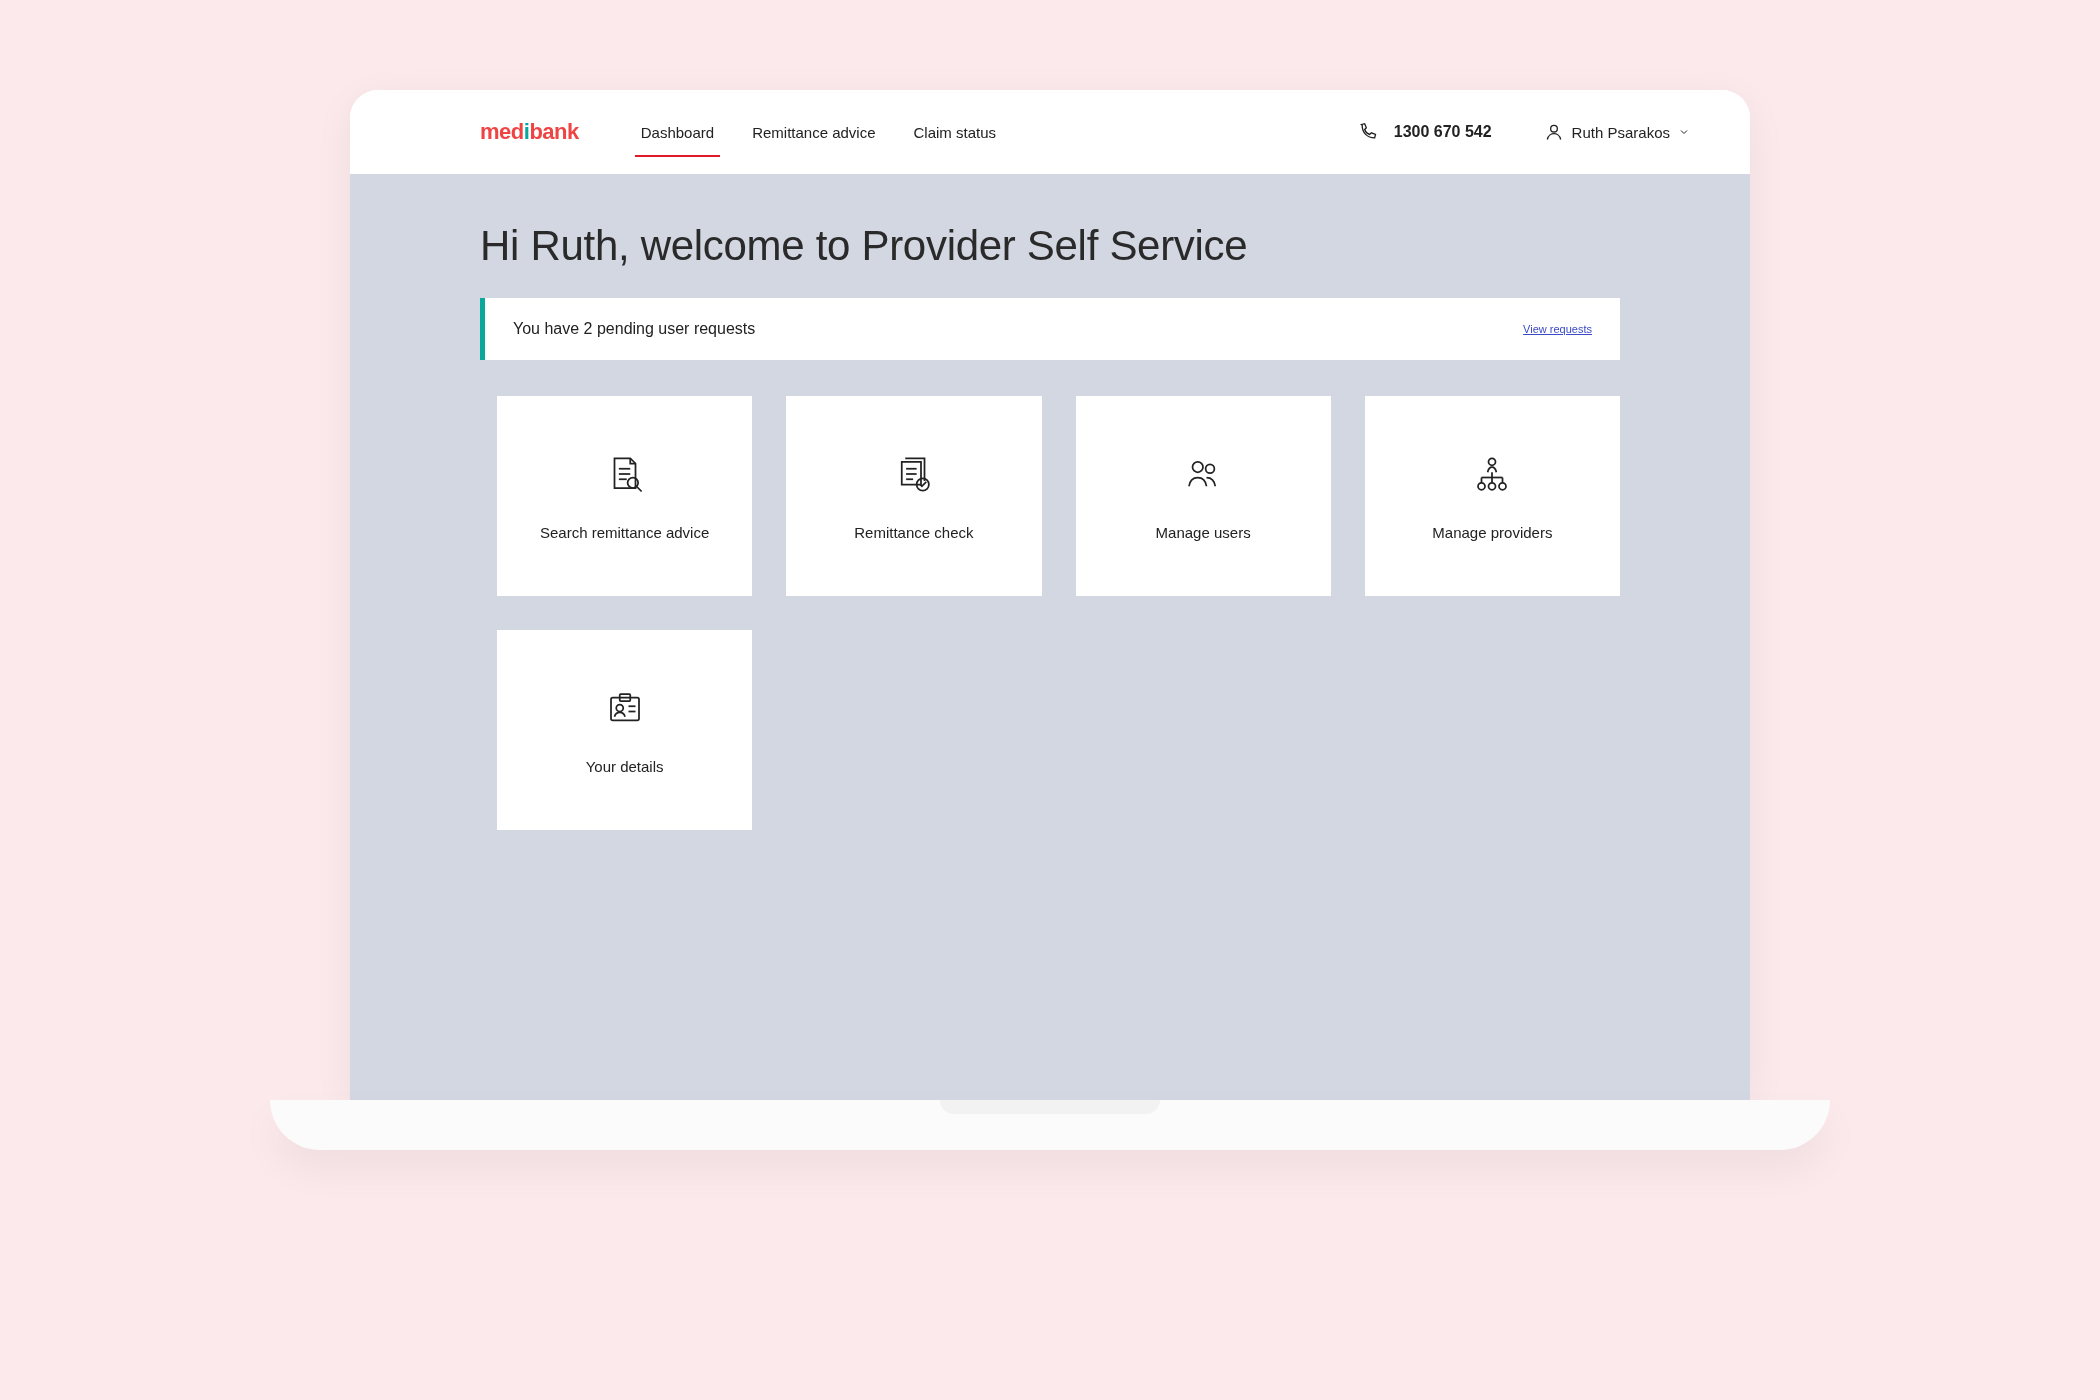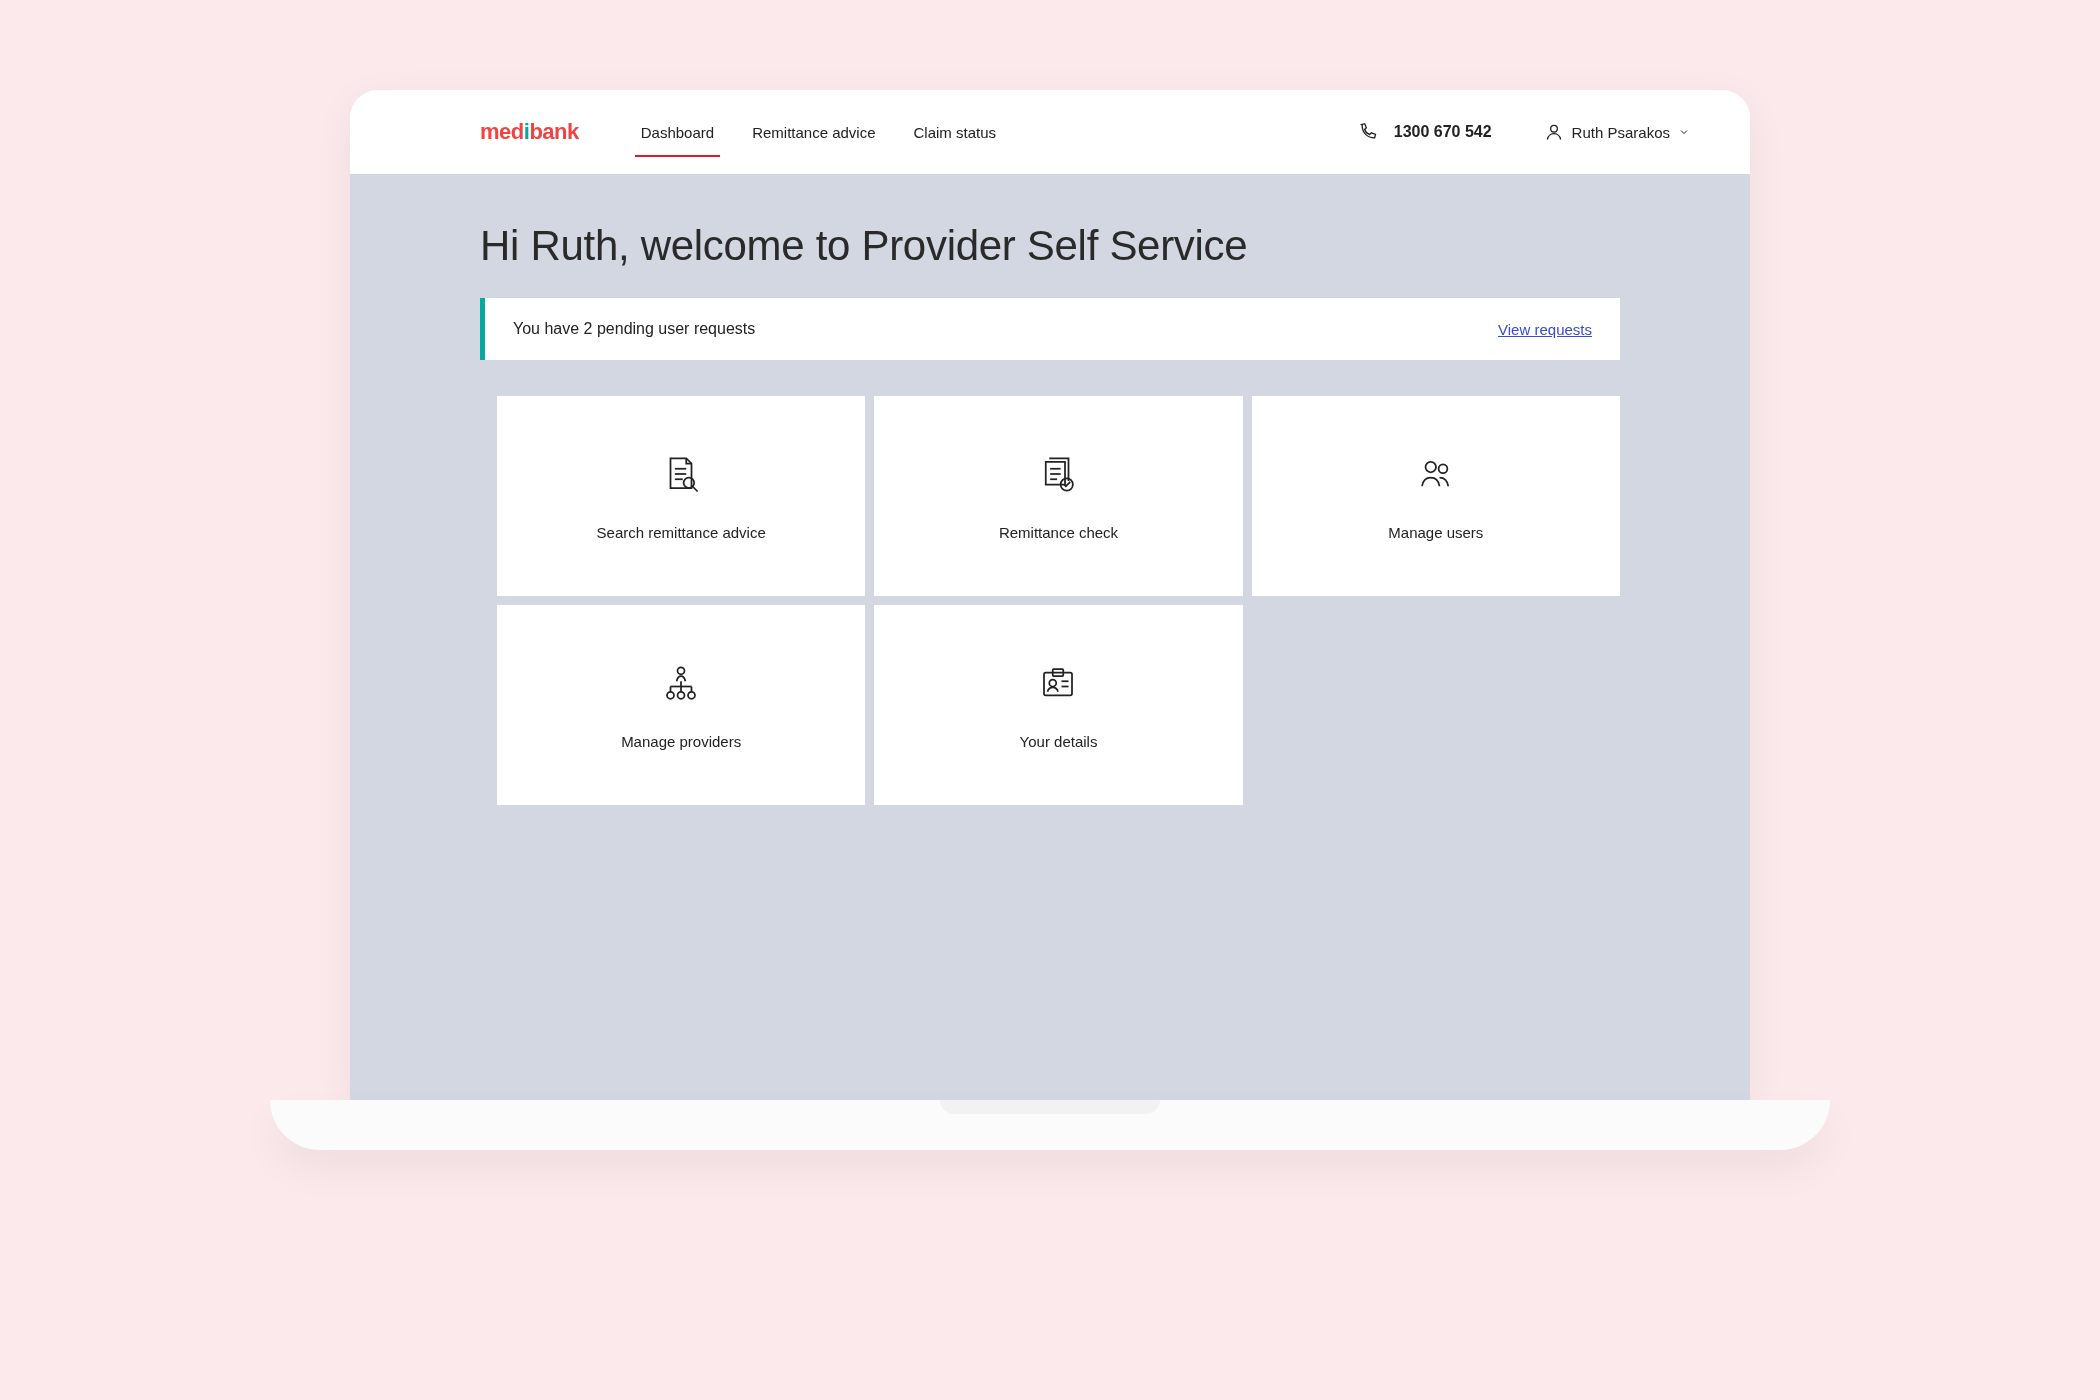--- a/index.html
+++ b/index.html
@@ -128,28 +128,28 @@
     padding: 22px 28px;
     display: flex;
     align-items: center;
     justify-content: space-between;
     font-size: 16px;
     margin-bottom: 36px;
   }
   .alert a {
     color: #3a4ac8;
     text-decoration: underline;
-    font-size: 15px;
+    font-size: 11px;
     cursor: pointer;
   }
 
   .grid {
     display: grid;
-    grid-template-columns: repeat(3, 1fr);
-    gap: 9px;
+    grid-template-columns: repeat(4, 1fr);
+    gap: 34px;
     padding-left: 17px;
   }
   .card {
     background: #fff;
     height: 200px;
     display: flex;
     flex-direction: column;
     align-items: center;
     justify-content: center;
     gap: 28px;

